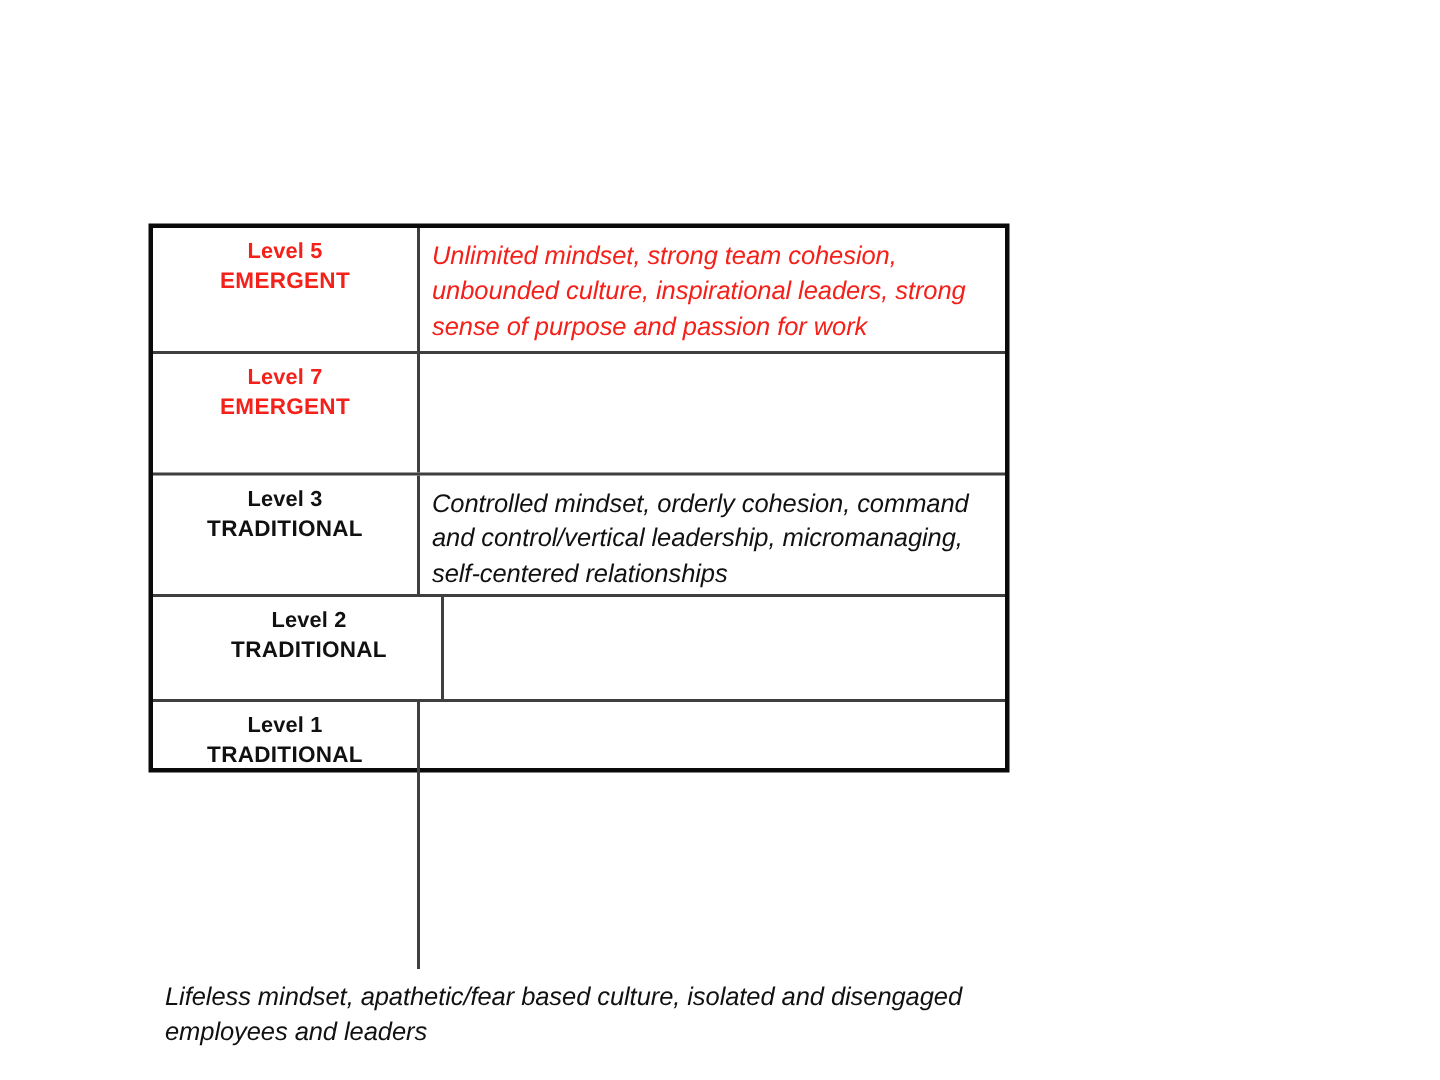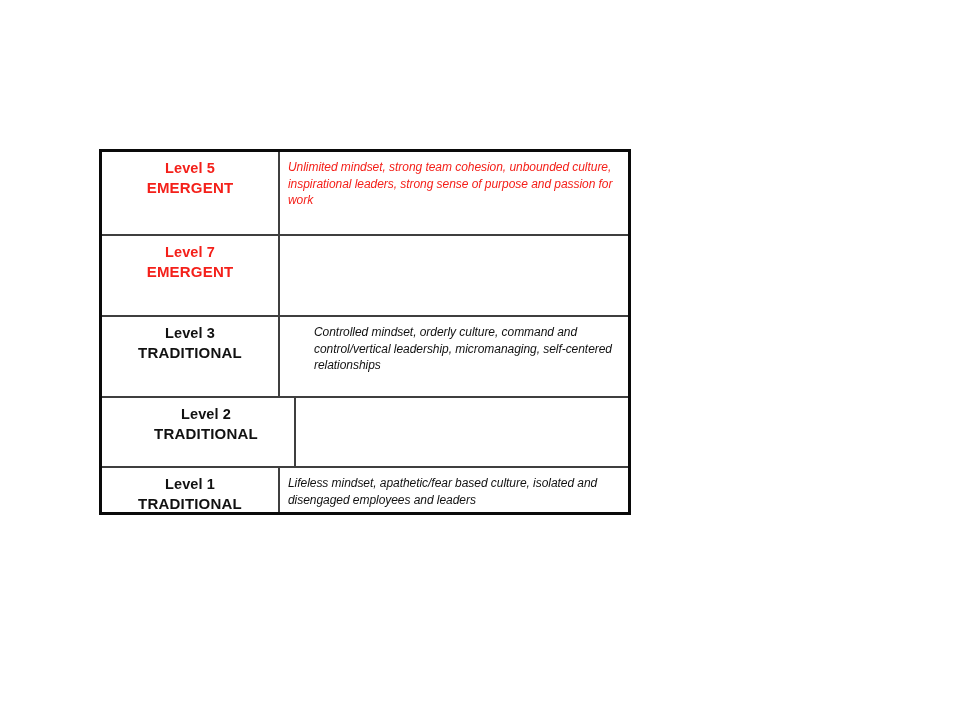--- a/index.html
+++ b/index.html
@@ -24,42 +24,43 @@
     width: 960px;
     height: 720px;
     background: #ffffff;
   }
 
   
   #levels-table {
     position: absolute;
     left: 99px;
     top: 149px;
-    width: 532px;          
+    width: 574px;          
     height: 366px;         
     box-sizing: border-box;
     border: 3px solid #0a0a0a;
     background: #ffffff;
     border-collapse: collapse;
   }
 
   .level-row {
     display: flex;
     box-sizing: border-box;
     width: 100%;
     border-bottom: 2px solid #3f3f3f;
   }
   .level-row:last-child {
     border-bottom: none;
+    flex-direction: column;
   }
 
   
   .level-row.r5 { height: 84px; }
   .level-row.r4 { height: 81px; }
-  .level-row.r3 { height: 81px; gap: 26px; }
+  .level-row.r3 { height: 81px; }
   .level-row.r2 { height: 70px; padding-left: 16px; }
   .level-row.r1 { height: 44px; }
 
   
   .level-cell {
     box-sizing: border-box;
     width: 178px;
     flex: 0 0 178px;
     border-right: 2px solid #3f3f3f;
     padding-top: 7px;
@@ -77,21 +78,21 @@
     font-size: 15px;
     font-weight: bold;
     letter-spacing: 0.2px;
   }
 
   
   .desc-cell {
     box-sizing: border-box;
     flex: 1 1 auto;
     padding: 7px 10px 0 8px;
-    font-size: 12px;
+    font-size: 17px;
     font-style: italic;
     line-height: 1.38;
     letter-spacing: -0.05px;
   }
 
   
   .tone-emergent .level-cell,
   .tone-emergent .desc-cell {
     color: #f4201a;
   }
@@ -120,21 +121,21 @@
         <span class="level-name">Level 7</span>
         <span class="level-track">EMERGENT</span>
       </div>
     </div>
 
     <div class="level-row r3 tone-traditional">
       <div class="level-cell">
         <span class="level-name">Level 3</span>
         <span class="level-track">TRADITIONAL</span>
       </div>
-      <div class="desc-cell">Controlled mindset, orderly culture, command and control/vertical leadership, micromanaging, self-centered relationships</div>
+      <div class="desc-cell">Controlled mindset, orderly cohesion, command and control/vertical leadership, micromanaging, self-centered relationships</div>
     </div>
 
     <div class="level-row r2 tone-traditional">
       <div class="level-cell">
         <span class="level-name">Level 2</span>
         <span class="level-track">TRADITIONAL</span>
       </div>
     </div>
 
     <div class="level-row r1 tone-traditional">

